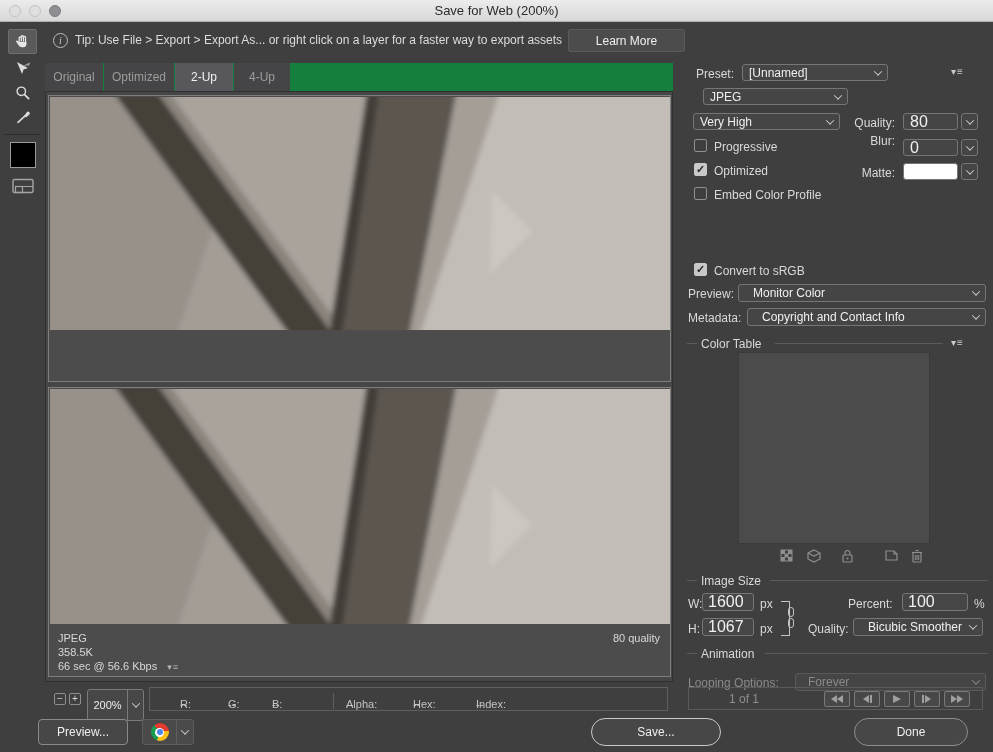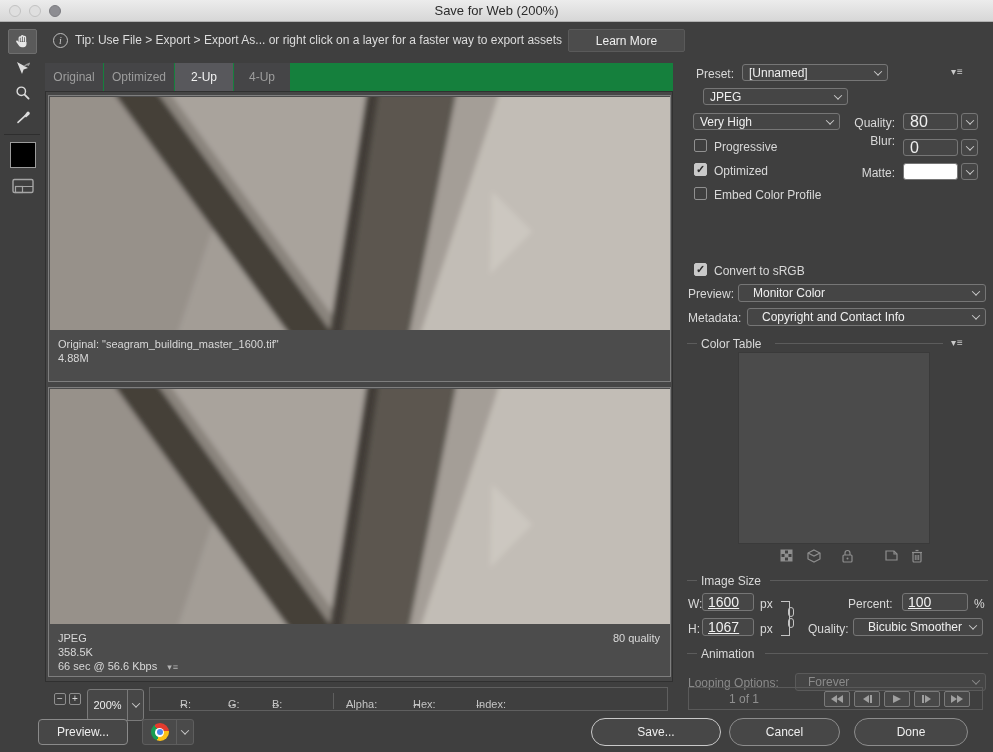--- a/index.html
+++ b/index.html
@@ -112,21 +112,21 @@
   .cb.checked::after { content:"\2713"; color:#2d2d2d; font-size:11px; font-weight:bold;
     position:absolute; left:1px; top:-1px; }
   .rlabel { position:absolute; text-align:right; }
   .pmenu { position:absolute; color:#c9c9c9; font-size:10px; letter-spacing:1px; }
   .group-line { position:absolute; height:1px; background:#5c5c5c; }
   .ct-box { position:absolute; left:53px; top:330px; width:192px; height:192px;
     background:#4b4b4b; border:1px solid #3a3a3a; }
   .ct-icons { position:absolute; top:527px; left:0; width:308px; height:16px; }
   .ct-icons svg { position:absolute; }
   .inputbox { position:absolute; background:#464646; border:1px solid #767676; border-radius:3px;
-    color:#f0f0f0; font-size:14px; font-family:"Liberation Sans",sans-serif; padding:8px 5px;text-decoration:underline; }
+    color:#f0f0f0; font-size:16px; font-family:"Liberation Sans",sans-serif; padding:8px 5px; }
   .link-bracket { position:absolute; left:96px; top:579px; width:9px; height:35px;
     border:1.5px solid #c4c4c4; border-left:none; }
   .chain { position:absolute; left:102px; top:585px; width:8px; height:22px; }
   .chain i { position:absolute; left:1px; width:6px; height:10px; border:1.4px solid #c4c4c4; border-radius:3px; }
   .chain i.b { top:11px; } .chain i.a { top:0; }
   .disabled { color:#8a8a8a !important;margin-top:9px; }
   .dd.disabled { border-color:#5a5a5a; color:#8a8a8a; }
   .dd.disabled .chev { border-color:#8a8a8a; }
   .playbar { position:absolute; left:3px; top:665px; width:295px; height:23px; border:1px solid #5a5a5a; }
   .frame-count { position:absolute; left:40px; top:4px; color:#8f8f8f; font-size:12px; }
@@ -229,24 +229,20 @@
     <div class="tab t1">Optimized</div>
     <div class="tab t2 active">2-Up</div>
     <div class="tab t3">4-Up</div>
   </div>
 
   <div class="preview-frame">
     <div class="pane pane1">
       <svg class="photo-svg" width="620" height="233">
           <use href="#photo"></use>
         </svg>
-      <div class="pane-info" style="top:235px">
-        <div>Original: "seagram_building_master_1600.tif"</div>
-        <div>4.88M</div>
-      </div>
     </div>
     <div class="pane pane2">
       <svg class="photo-svg" width="620" height="235">
           <use href="#photo"></use>
         </svg>
       <div class="pane-info" style="top:237px">
         <div>JPEG</div>
         <div>358.5K</div>
         <div><span>66 sec @ 56.6 Kbps</span><span class="mini-menu">▾≡</span></div>
         <div class="q-right">80 quality</div>
@@ -296,21 +292,20 @@
     <div class="btn btn-preview">Preview...</div>
     <div class="chrome-split">
       <div class="chrome-ic">
         <div class="chrome-logo"></div>
       </div>
       <div class="chrome-chev">
           <span class="chev"></span>
         </div>
     </div>
     <div class="btn btn-round btn-save">Save...</div>
-    <div class="btn btn-round btn-cancel">Cancel</div>
     <div class="btn btn-round btn-done">Done</div>
   </div>
 
   <div class="rightpanel">
 
     <span class="rp" style="left:11px; top:45px">Preset:</span>
     <div class="dd" style="left:57px; top:42px; width:146px; height:17px">
       <span class="ddlabel">[Unnamed]</span>
         <span class="chev"></span>
     </div>

